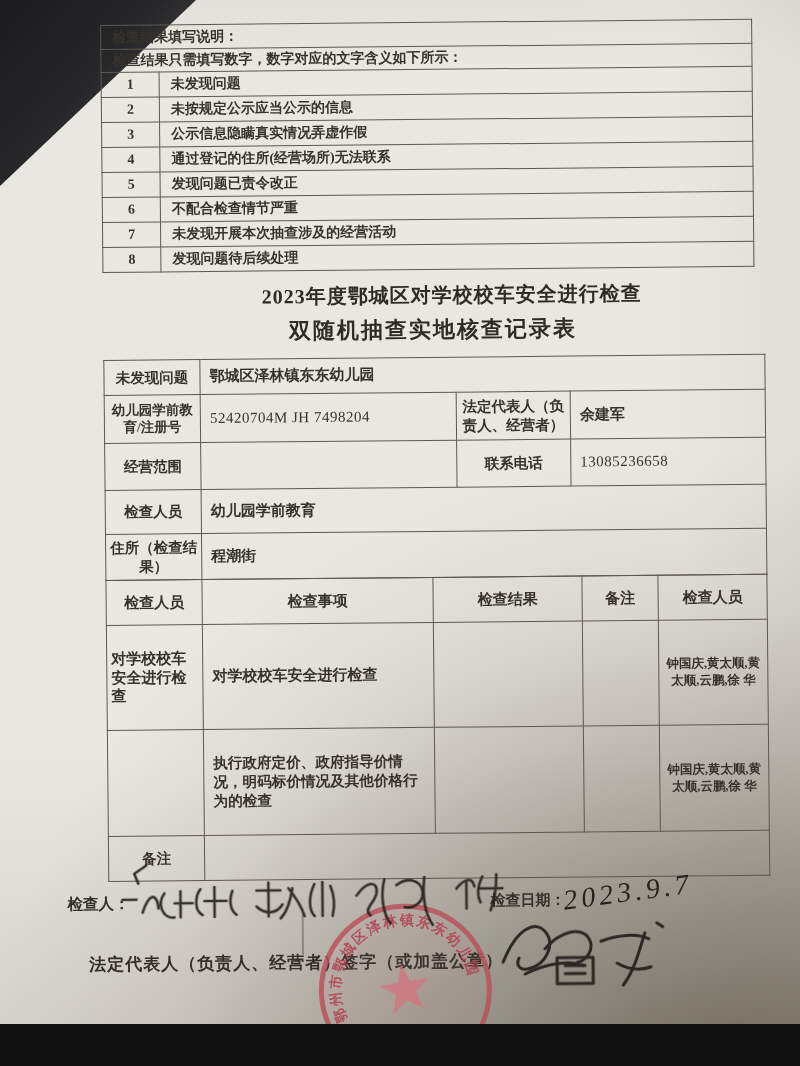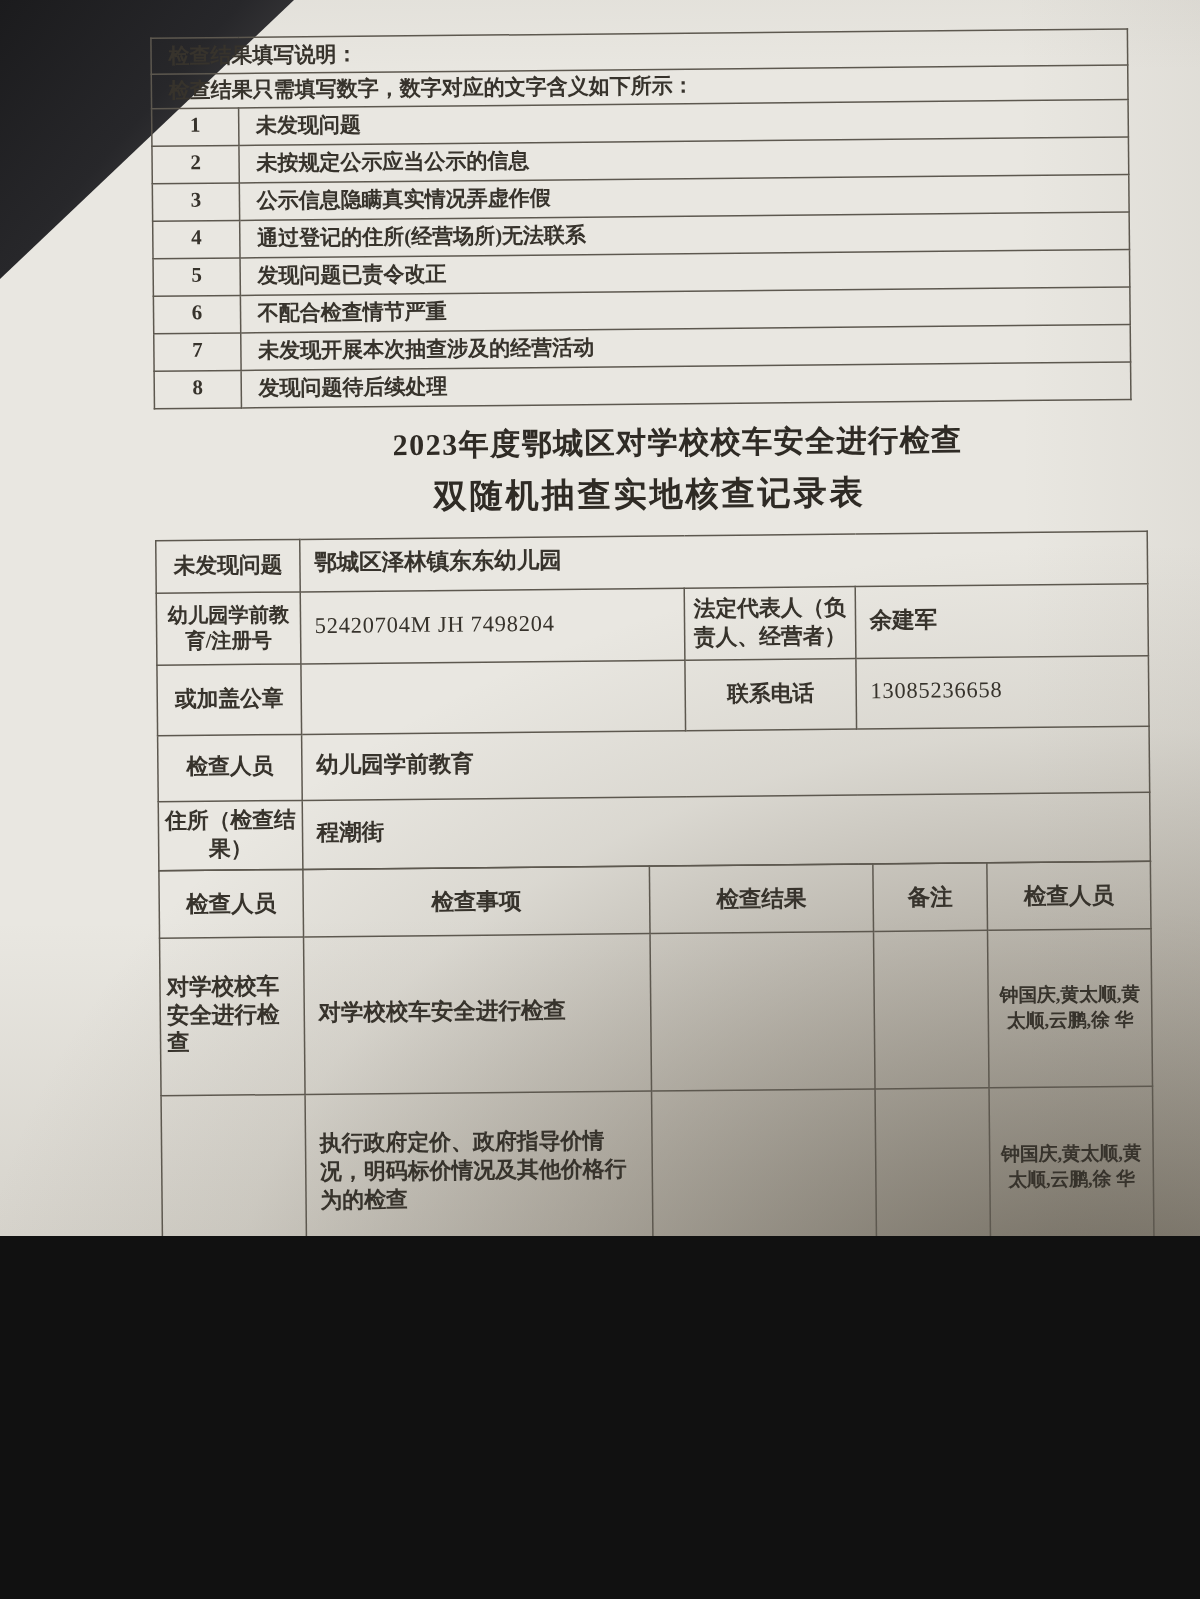--- a/index.html
+++ b/index.html
@@ -1,17 +1,17 @@
 <!DOCTYPE html>
 <html><head>
 <meta charset="utf-8">
 <style>
   html,body{margin:0;padding:0;background:#111;}
   .photo{
-    position:relative;width:800px;height:824px;overflow:hidden;
+    position:relative;width:800px;height:1024px;overflow:hidden;
     background:#2b2b2d;
     font-family:"Liberation Serif","DejaVu Serif",serif;
   }
   .paper{
     position:absolute;left:-40px;top:-40px;right:-40px;bottom:-40px;
     transform:rotate(-0.5deg);
     background:
       radial-gradient(120% 85% at 88% 106%, rgba(74,67,54,0.78) 0%, rgba(104,96,82,0.42) 36%, rgba(128,122,108,0.14) 56%, rgba(0,0,0,0) 72%),
       linear-gradient(to right, rgba(0,0,0,0) 82%, rgba(118,112,102,0.10) 100%),
       linear-gradient(to bottom, rgba(150,145,135,0.12) 0%, rgba(0,0,0,0) 10%, rgba(0,0,0,0) 72%, rgba(118,110,96,0.20) 100%),
@@ -120,21 +120,21 @@
         <td class="lab">未发现问题</td>
         <td class="val" colspan="3">鄂城区泽林镇东东幼儿园</td>
       </tr>
       <tr style="height:48px">
         <td class="lab" style="font-size:13.5px">幼儿园学前教育/注册号</td>
         <td class="val num-val">52420704M JH 7498204</td>
         <td class="lab">法定代表人（负责人、经营者）</td>
         <td class="val">余建军</td>
       </tr>
       <tr style="height:47px">
-        <td class="lab">或加盖公章</td>
+        <td class="lab">经营范围</td>
         <td class="val"></td>
         <td class="lab">联系电话</td>
         <td class="val num-val">13085236658</td>
       </tr>
       <tr style="height:44px">
         <td class="lab">检查人员</td>
         <td class="val" colspan="3">幼儿园学前教育</td>
       </tr>
       <tr style="height:46px">
         <td class="lab">住所（检查结果）</td>

